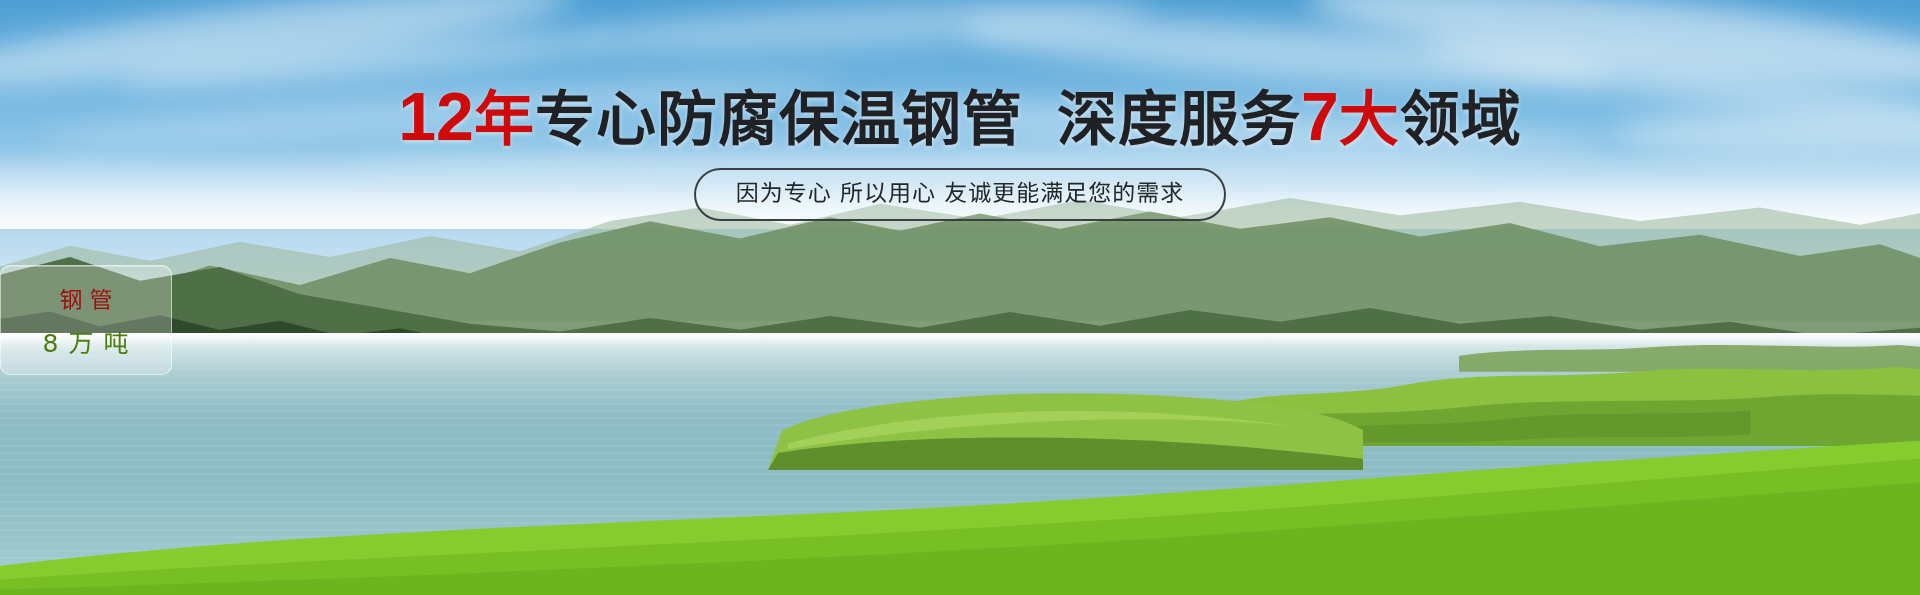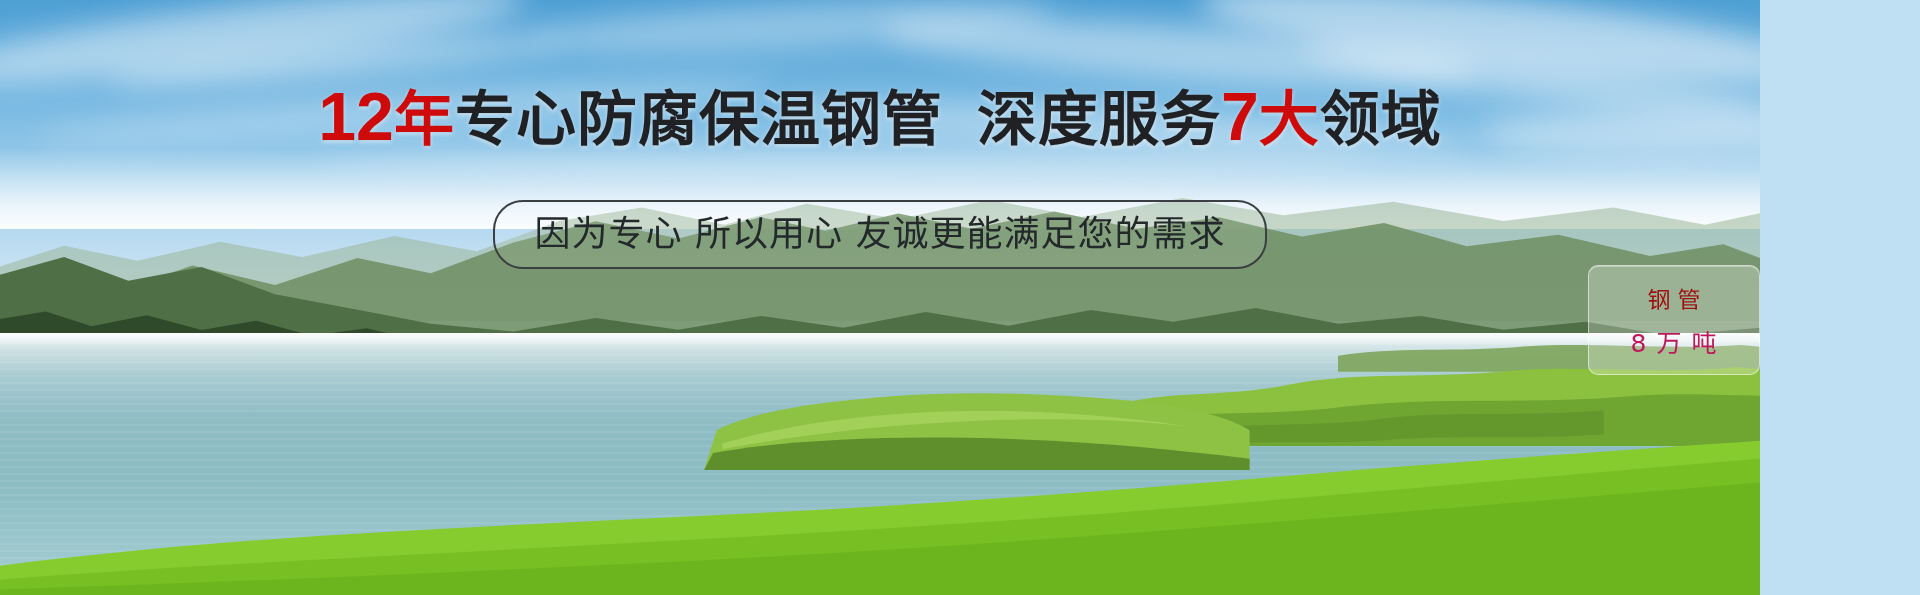--- a/index.html
+++ b/index.html
@@ -4,21 +4,21 @@
 <title>Banner</title>
 <style>
   * { margin:0; padding:0; box-sizing:border-box; }
   html, body {
     width:1920px; height:595px; overflow:hidden;
     font-family:"Liberation Sans","DejaVu Sans",sans-serif;
     background:#bfe0f2;
   }
 
   .banner{
-    position:relative; width:1760px; height:595px; overflow:hidden;
+    position:relative; width:1920px; height:595px; overflow:hidden;
   }
 
   
   .sky{
     position:absolute; inset:0 0 40% 0; height:62%;
     background:
       linear-gradient(180deg,#4e9fd4 0%,#62acdb 14%,#7cbbe3 30%,#9ccdeb 48%,#bcdcf1 66%,#d6e9f5 82%,#e8f2f8 100%);
   }
   .cloud{ position:absolute; border-radius:50%; background:rgba(255,255,255,.85); filter:blur(14px); }
   .c1{ left:-4%; top:2%;  width:34%; height:58px; opacity:.55; transform:rotate(-7deg); }
@@ -89,47 +89,46 @@
   .headline .red{ color:#cf0a0a; }
   .headline .gap{ display:inline-block; width:34px; }
 
   .subtitle-wrap{
     position:absolute; left:0; right:0; top:168px; text-align:center;
   }
   .subtitle{
     display:inline-block; padding:9px 40px 11px;
     border:2px solid #3a3f42; border-radius:30px;
     font-family:"DejaVu Sans","Liberation Sans",sans-serif;
-    font-size:36px; line-height:1.25; color:#23282b; letter-spacing:1px;
+    font-size:23px; line-height:1.25; color:#23282b; letter-spacing:1px;
     white-space:nowrap;
     background:rgba(255,255,255,.10);
-    margin-top:32px;
   }
 
   
   .cards{
     position:absolute; left:0; right:0; top:265px;
-    display:flex; justify-content:flex-end; align-items:flex-start; gap:20px;
+    display:flex; justify-content:flex-start; align-items:flex-start; gap:20px;
   }
   .card{
     width:172px; height:110px; border-radius:10px;
     background:rgba(255,255,255,.26);
     border:1px solid rgba(255,255,255,.55);
     display:flex; flex-direction:column; align-items:center; justify-content:center;
     gap:8px;
     box-shadow:inset 0 1px 0 rgba(255,255,255,.35);
   }
   .card-label{
     font-family:"DejaVu Sans","Liberation Sans",sans-serif;
     font-size:23px; color:#9d1010; letter-spacing:7px;
     text-indent:7px; font-weight:400;
   }
   .card-value{
     font-family:"DejaVu Sans","Liberation Sans",sans-serif;
-    font-size:25px; color:#be185d; letter-spacing:1px; font-weight:400;
+    font-size:25px; color:#4d7c0f; letter-spacing:1px; font-weight:400;
   }
   .card-value sup{ font-size:15px; vertical-align:super; }
 </style>
 </head>
 <body>
 
 <div class="banner">
 
   <div class="sky">
     <div class="cloud c1"></div>

